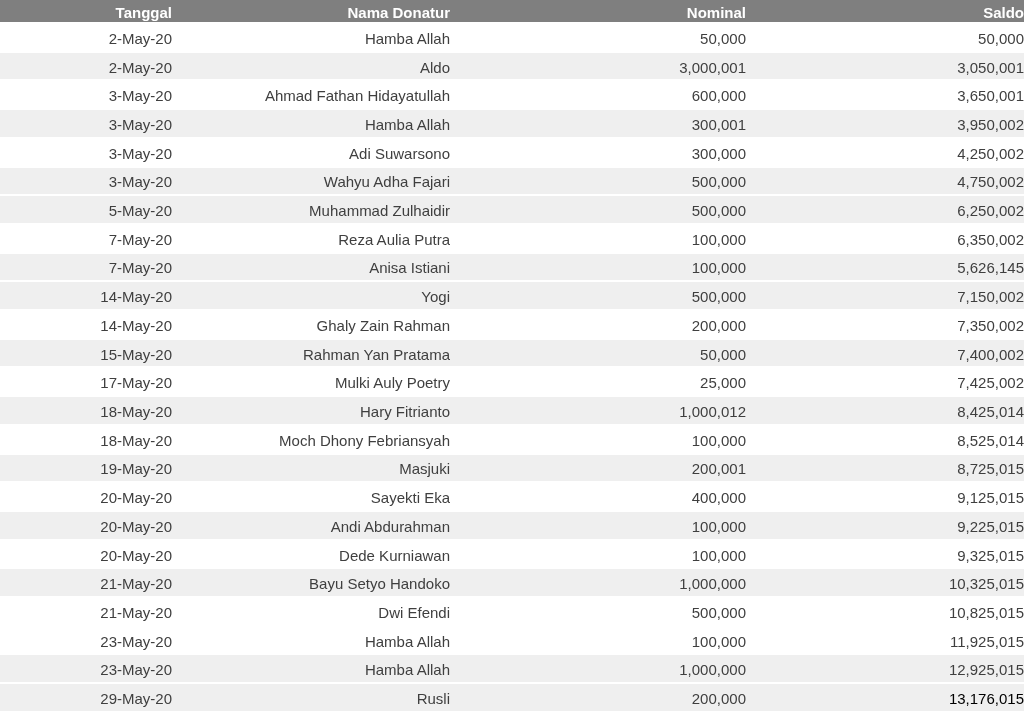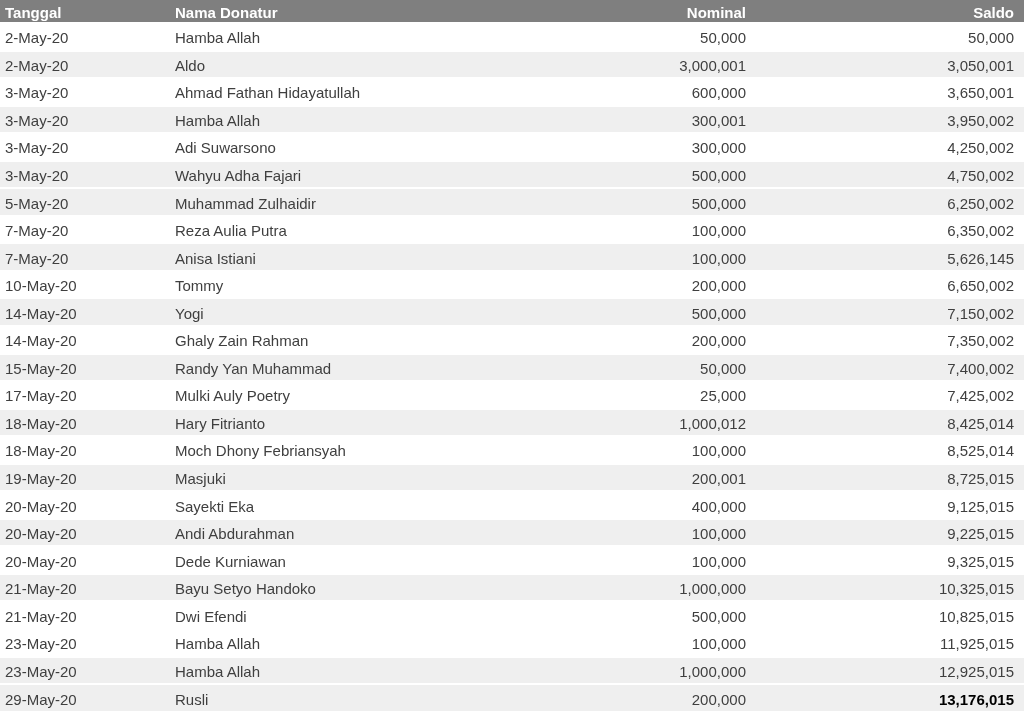--- a/index.html
+++ b/index.html
@@ -40,28 +40,28 @@
     font-weight: bold;
   }
   tbody td {
     background: var(--row-bg, #ffffff);
     color: var(--cell-text, #3f3f3f);
     font-weight: normal;
   }
   tbody tr.stripe td {
     background: var(--stripe-bg, #efefef);
   }
-  .al { text-align: left; }
+  .al { text-align: right; }
   .ar { text-align: right; }
   .col0 { padding-left: 5px; }
   .col1 { padding-left: 3px; }
   .col2 { padding-right: 6px; }
-  .col3 { padding-right: 10px; margin-top: 28px; }
+  .col3 { padding-right: 0; margin-top: 28px; }
   tbody td.emphasis-bold {
-    font-weight: bold;
+    font-weight: normal;
     color: var(--total-text, #000000);
   }
 </style>
 </head>
 <body>
 
 <table class="donation-table">
   <colgroup>
     <col class="c0">
     <col class="c1">
@@ -124,41 +124,35 @@
         <td class="col1 al">Reza Aulia Putra</td>
         <td class="col2 ar">100,000</td>
         <td class="col3 ar">6,350,002</td>
       </tr>
       <tr class="stripe">
         <td class="col0 al">7-May-20</td>
         <td class="col1 al">Anisa Istiani</td>
         <td class="col2 ar">100,000</td>
         <td class="col3 ar">5,626,145</td>
       </tr>
-      <tr>
-        <td class="col0 al">10-May-20</td>
-        <td class="col1 al">Tommy</td>
-        <td class="col2 ar">200,000</td>
-        <td class="col3 ar">6,650,002</td>
-      </tr>
       <tr class="stripe">
         <td class="col0 al">14-May-20</td>
         <td class="col1 al">Yogi</td>
         <td class="col2 ar">500,000</td>
         <td class="col3 ar">7,150,002</td>
       </tr>
       <tr>
         <td class="col0 al">14-May-20</td>
         <td class="col1 al">Ghaly Zain Rahman</td>
         <td class="col2 ar">200,000</td>
         <td class="col3 ar">7,350,002</td>
       </tr>
       <tr class="stripe">
         <td class="col0 al">15-May-20</td>
-        <td class="col1 al">Randy Yan Muhammad</td>
+        <td class="col1 al">Rahman Yan Pratama</td>
         <td class="col2 ar">50,000</td>
         <td class="col3 ar">7,400,002</td>
       </tr>
       <tr>
         <td class="col0 al">17-May-20</td>
         <td class="col1 al">Mulki Auly Poetry</td>
         <td class="col2 ar">25,000</td>
         <td class="col3 ar">7,425,002</td>
       </tr>
       <tr class="stripe">

